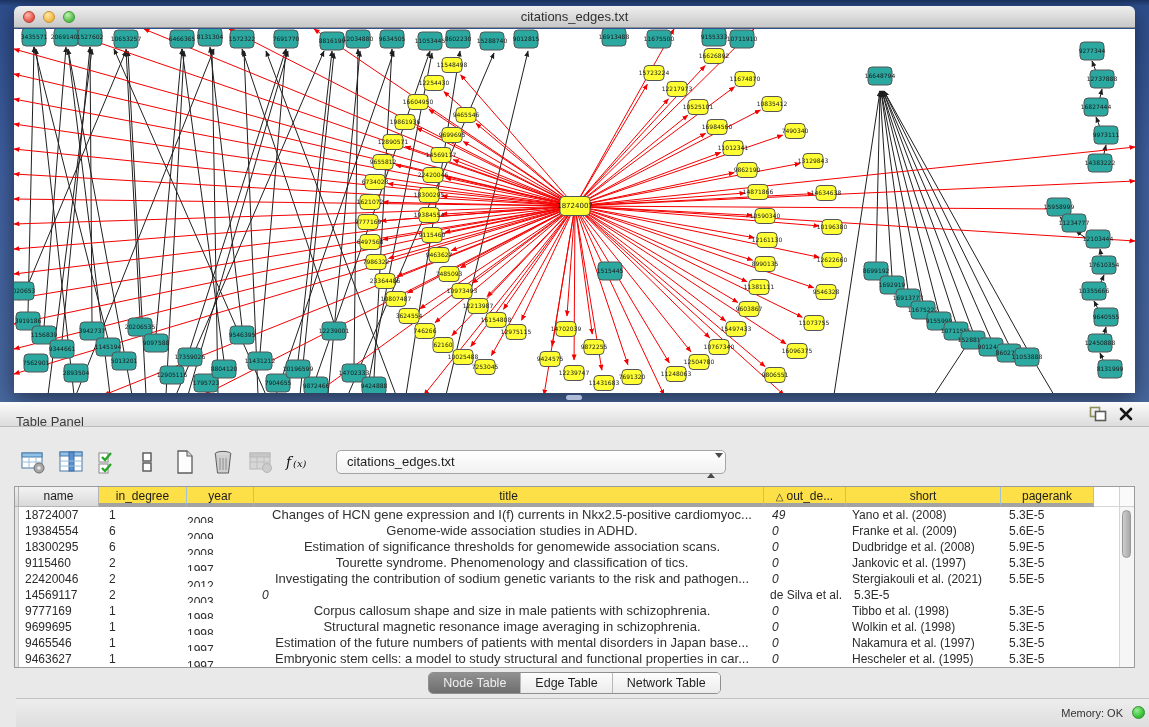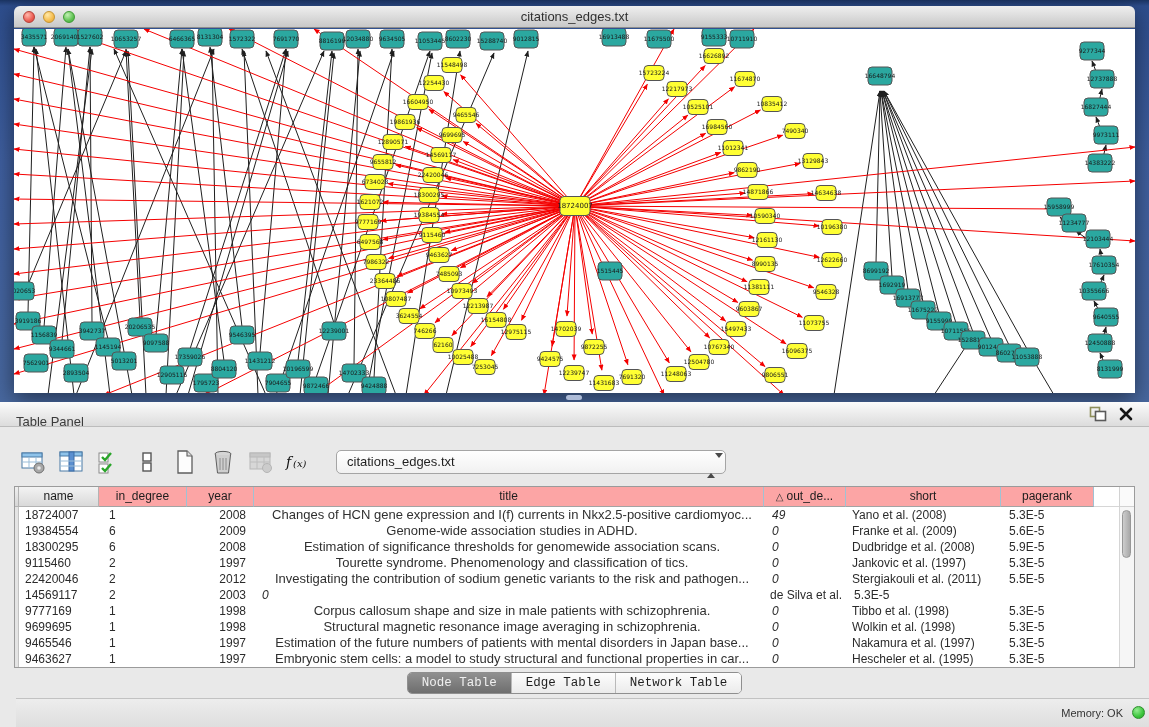--- a/index.html
+++ b/index.html
@@ -43,46 +43,46 @@
   .combo .arrows { position:absolute; right:9px; top:4px; width:9px; }
   .combo .tri-up { width:0; height:0; border-left:4px solid transparent; border-right:4px solid transparent;
     border-bottom:5px solid #4a4a4a; margin-bottom:2px; }
   .combo .tri-dn { width:0; height:0; border-left:4px solid transparent; border-right:4px solid transparent;
     border-top:5px solid #4a4a4a; }
 
   .dtable { position:absolute; top:84px; left:14px; width:1121px; height:182px;
     background:#ffffff; border:1px solid #9b9b9b; }
   .grid-row { display:grid; grid-template-columns:4px 80px 88px 67px 510px 82px 155px 93px 25px 15px; }
   .thead { height:20px; }
-  .th { background:#fca5a5; border-right:1px solid #9fc2d4; border-bottom:1px solid #a3a3a3;
+  .th { background:#fde047; border-right:1px solid #9fc2d4; border-bottom:4px solid #a3a3a3;
     font-size:12px; color:#1d1d1d; text-align:center; line-height:19px; overflow:hidden; white-space:nowrap; }
   .th.gutter { background:linear-gradient(#efefef,#d6d6d6); border-right:1px solid #b3b3b3; border-bottom:1px solid #b3b3b3; }
   .th.namecol { background:linear-gradient(#f3f3f3,#d9d9d9); border-right:1px solid #b3b3b3; border-bottom:1px solid #b3b3b3; }
   .th.filler { background:#ffffff; border-right:none; border-bottom:1px solid #d6d6d6; }
   .th.scorner { background:#fafafa; border-left:1px solid #d2d2d2; border-bottom:1px solid #d2d2d2; border-right:none; }
   .sort-tri { font-size:10px; margin-right:3px; color:#333; }
 
   .trow { height:16px; font-size:12px; color:#2b2b2b; }
   .td { overflow:hidden; white-space:nowrap; line-height:16px; }
   .td.gutter { background:#e4e4e4; border-right:1px solid #c2c2c2; }
   .td.name { padding-left:6px; }
   .td.ind  { padding-left:10px; }
-  .td.year { text-align:right; padding-right:8px; }
+  .td.year { padding-right:8px;margin-top:7px; }
   .td.title{ padding-left:6px; }
   .td.out  { padding-left:8px;font-style:italic; }
   .td.short{ padding-left:6px; }
   .td.pr   { padding-left:8px; }
 
   .vscroll { position:absolute; top:20px; right:0; width:15px; bottom:0;
     background:#f6f6f6; border-left:1px solid #d5d5d5; }
   .vthumb { position:absolute; top:3px; left:2px; width:9px; height:48px;
     background:linear-gradient(90deg,#cdcdcd,#a8a8a8); border:1px solid #979797; border-radius:6px; }
 
   .tabbar { position:absolute; top:270px; left:0; width:100%; display:flex; justify-content:center; }
-  .seg { display:flex; border:1px solid #8f8f8f; border-radius:5px; overflow:hidden; height:22px;font-family:Liberation Mono, monospace; }
+  .seg { display:flex; border:1px solid #8f8f8f; border-radius:5px; overflow:hidden; height:22px; }
   .seg .tab { padding:0 14px; line-height:21px; font-size:12.5px; color:#1f1f1f;
     background:linear-gradient(#fdfdfd,#ebebeb); border-right:1px solid #b9b9b9; }
   .seg .tab:last-child { border-right:none; }
   .seg .tab.selected { background:linear-gradient(#909090,#6e6e6e); color:#f0f0f0; }
 
   .statusbar { position:absolute; bottom:0; left:16px; width:100%; height:29px;
     border-top:1px solid #c2c2c2; background:linear-gradient(#ededed,#dedede); }
   .mem-label { position:absolute; right:42px; top:8px; font-size:11px; color:#333; }
   .mem-dot { position:absolute; right:20px; top:7px; width:13px; height:13px; border-radius:50%;
     background:radial-gradient(circle at 35% 30%,#96ec92,#3cc53c 60%,#2da02d); border:1px solid #2c8f2c; }
@@ -682,21 +682,21 @@
       <div class="td"></div>
         <div class="td"></div>
     </div>
     <div class="grid-row trow">
       <div class="td gutter"></div>
       <div class="td name">22420046</div>
       <div class="td ind">2</div>
       <div class="td year">2012</div>
       <div class="td title">Investigating the contribution of sodium genetic variants to the risk and pathogen...</div>
       <div class="td out">0</div>
-      <div class="td short">Stergiakouli et al. (2011)</div>
+      <div class="td short">Stergiakouli et al. (2021)</div>
       <div class="td pr">5.5E-5</div>
       <div class="td"></div>
         <div class="td"></div>
     </div>
     <div class="grid-row trow">
       <div class="td gutter"></div>
       <div class="td name">14569117</div>
       <div class="td ind">2</div>
       <div class="td year">2003</div>
       <div class="td out">0</div>

